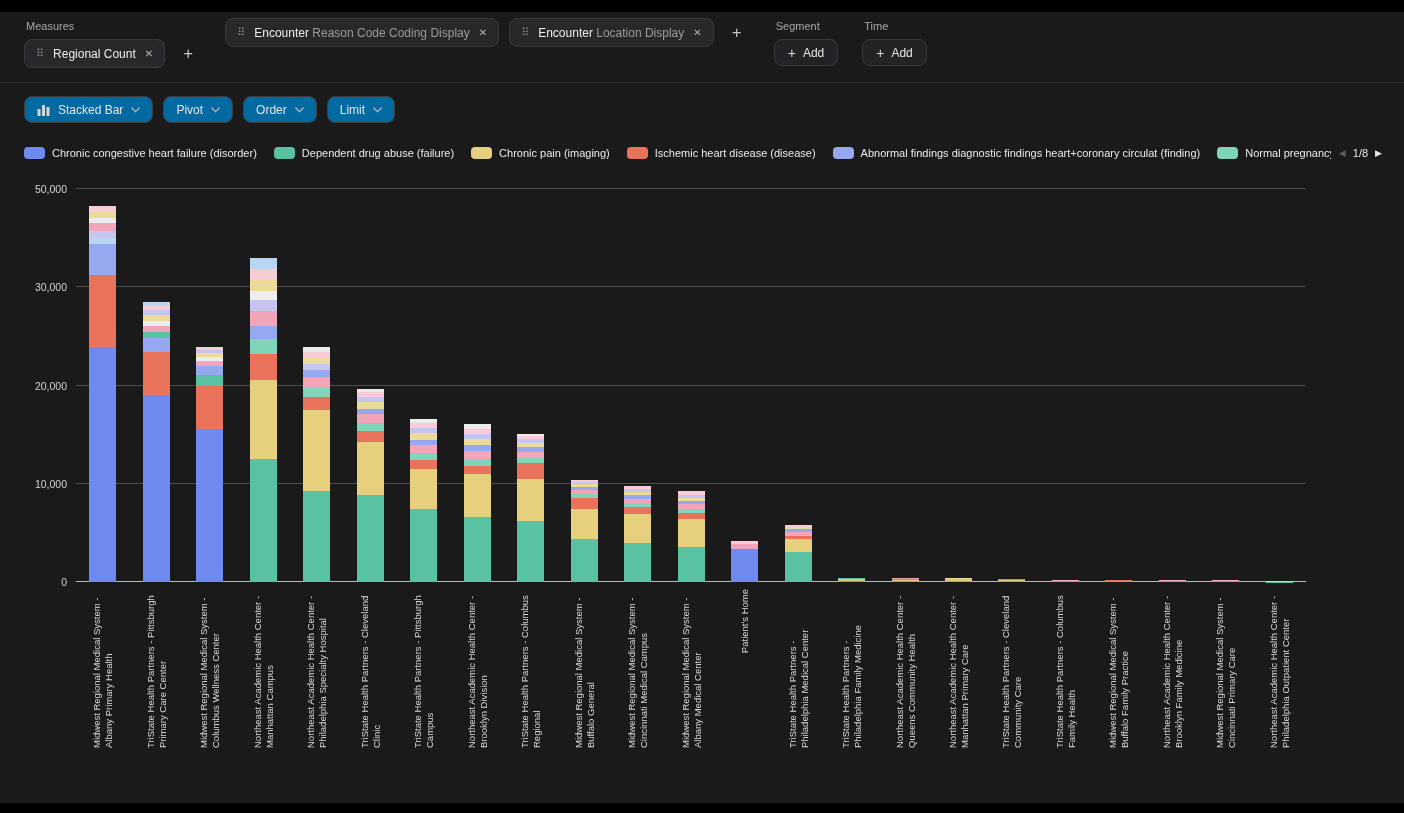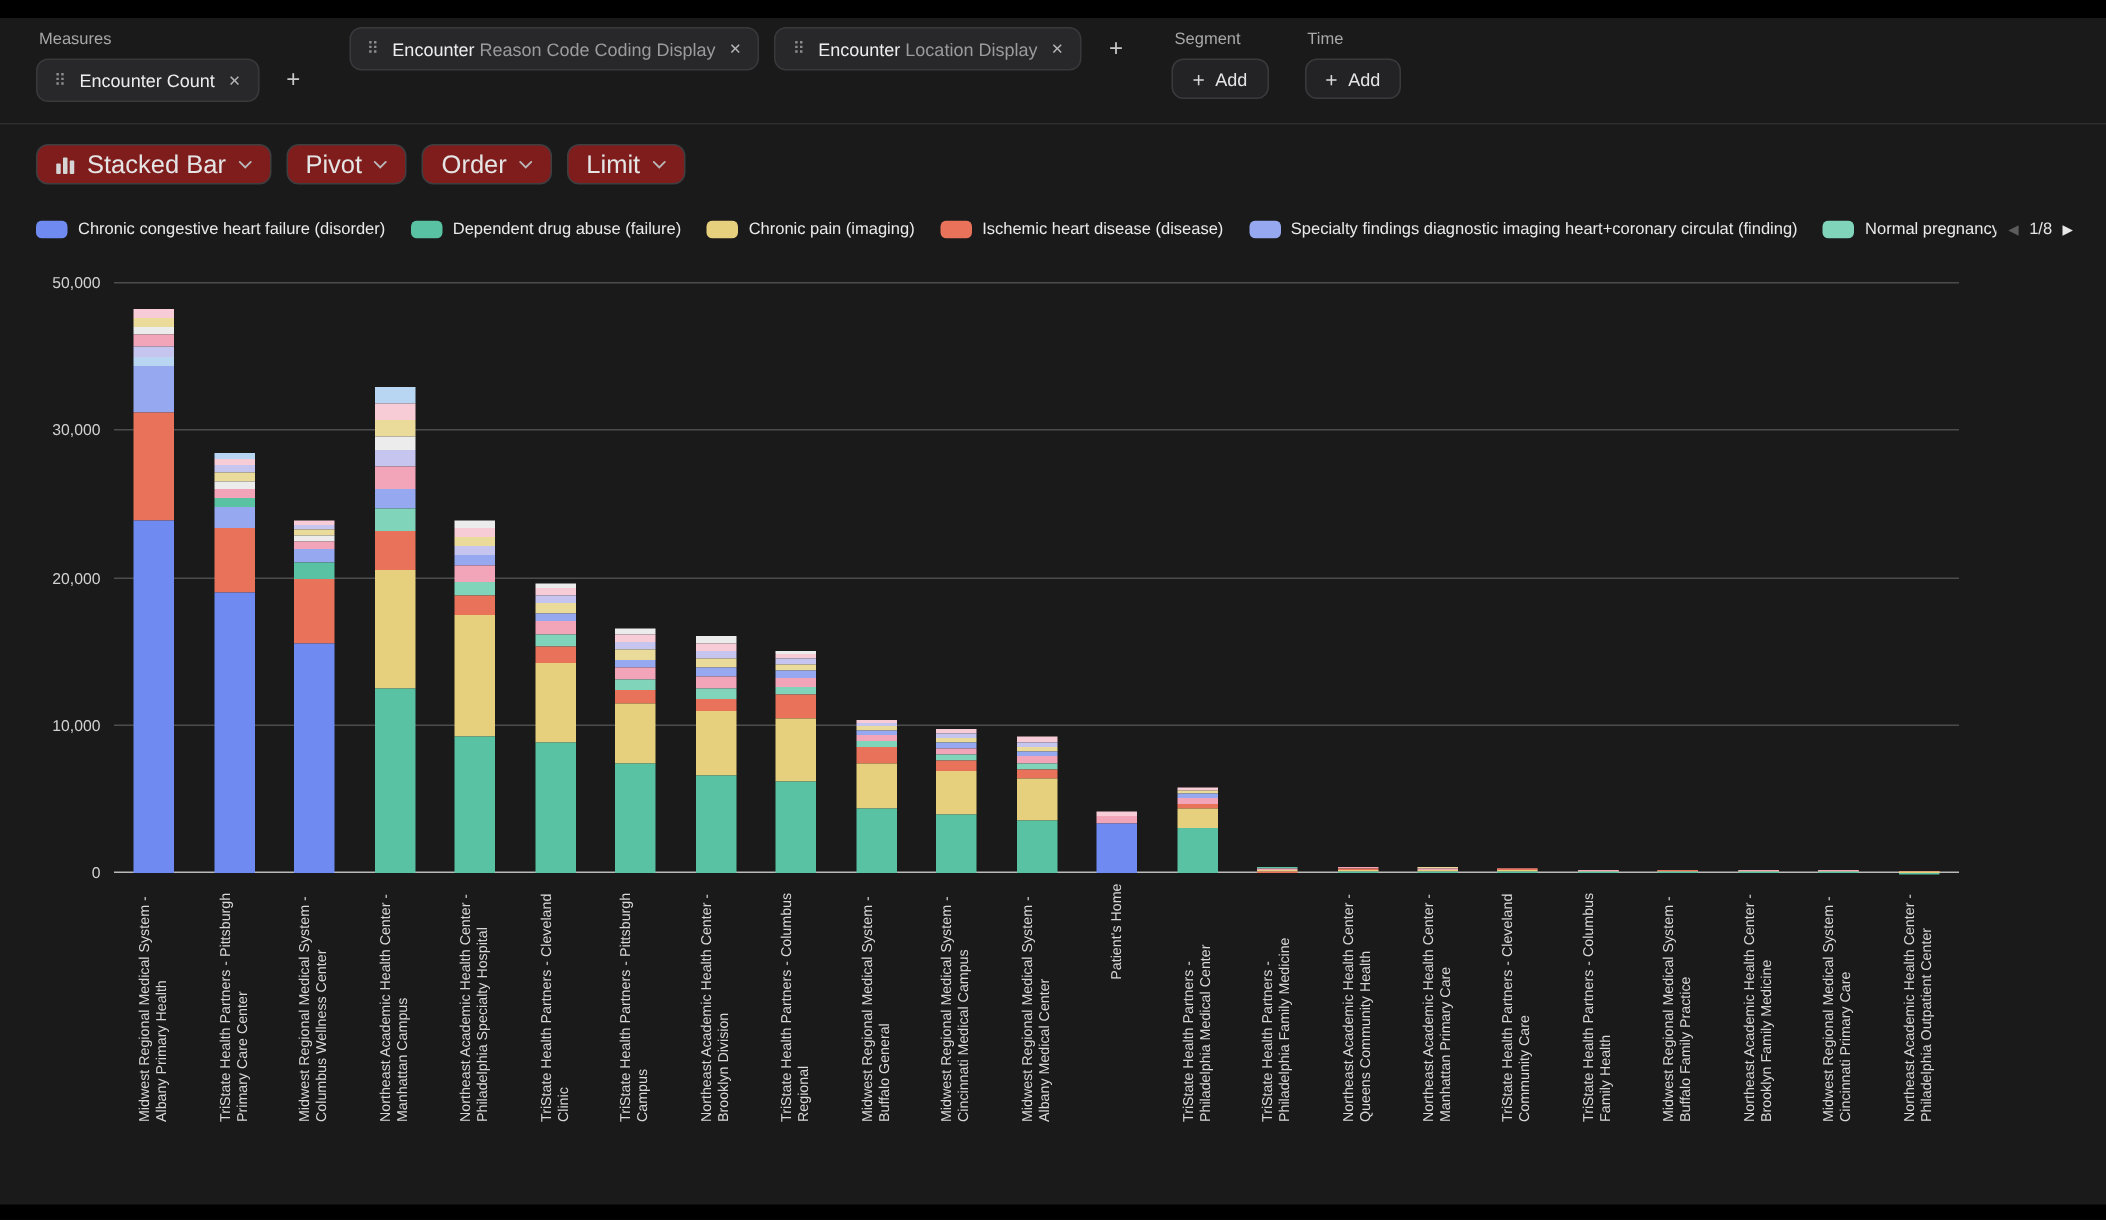--- a/index.html
+++ b/index.html
@@ -21,22 +21,22 @@
   .add-btn{display:inline-flex;align-items:center;gap:7px;height:27px;padding:0 13px;background:#232326;
     border:1px solid #3a3a3d;border-radius:8px;color:#e5e5e5;font-size:12px;cursor:pointer;
     font-family:"Liberation Sans",sans-serif;}
   .add-btn .plus-glyph{font-size:14px;color:#d6d6d6;}
   .filter-bar{margin-top:19px;height:31px;border:1px solid #343437;background:#202023;border-radius:10px;
     display:flex;align-items:center;gap:11px;padding:0 14px;font-size:13px;color:#eaeaea;cursor:pointer;}
   .filter-bar .chev{margin-left:auto;}
   .divider{margin-top:14px;border-top:1px solid #2d2d2f;}
   
   .toolbar{display:flex;gap:10px;padding:13px 24px 0;}
-  .tb-btn{display:inline-flex;align-items:center;gap:8px;height:27px;padding:0 12px;background:#7f1d1d;
-    border:1px solid #3e3e41;border-radius:8px;color:#e5e5e5;font-size:17px;cursor:pointer;
+  .tb-btn{display:inline-flex;align-items:center;gap:8px;height:27px;padding:0 12px;background:#0369a1;
+    border:1px solid #3e3e41;border-radius:8px;color:#e5e5e5;font-size:12px;cursor:pointer;
     font-family:"Liberation Sans",sans-serif;}
   
   .legend-row{display:flex;align-items:center;padding:24px 22px 0 24px;}
   .legend-items{display:flex;gap:17px;overflow:hidden;white-space:nowrap;flex:1;align-items:center;}
   .legend-item{display:flex;align-items:center;gap:7px;font-size:11px;color:#eaeaea;flex:0 0 auto;justify-content:center;}
   .swatch{width:21px;height:12px;border-radius:4px;flex:0 0 auto;}
   .legend-pager{display:flex;align-items:center;gap:7px;margin-left:8px;font-size:11px;color:#e5e5e5;flex:0 0 auto;}
   .pager-prev{color:#5c5c5c;font-size:9px;}
   .pager-next{color:#e8e8e8;font-size:9px;cursor:pointer;}
   
@@ -64,21 +64,21 @@
 
   <div class="header">
     <div class="fields-row">
 
       <div class="field-group">
         <div class="field-label">Measures</div>
         <div class="field-items">
           <div class="chips" id="measure-chips">
               <div class="chip">
      <span class="chip-handle">⠿</span>
-     <span class="chip-label">Encounter Count</span>
+     <span class="chip-label">Regional Count</span>
      <span class="chip-x">✕</span>
    </div>
             </div>
           <button class="plus-btn">+</button>
         </div>
       </div>
 
       <div class="field-group">
         <div class="field-items">
           <div class="chips" id="dimension-chips">
@@ -166,21 +166,21 @@
         <div class="legend-item">
      <span class="swatch" style="background:#e6cf7d"></span>
      <span>Chronic pain (imaging)</span>
    </div>
         <div class="legend-item">
      <span class="swatch" style="background:#e8735a"></span>
      <span>Ischemic heart disease (disease)</span>
    </div>
         <div class="legend-item">
      <span class="swatch" style="background:#96a9f0"></span>
-     <span>Specialty findings diagnostic imaging heart+coronary circulat (finding)</span>
+     <span>Abnormal findings diagnostic findings heart+coronary circulat (finding)</span>
    </div>
         <div class="legend-item">
      <span class="swatch" style="background:#7fd4b9"></span>
      <span>Normal pregnancy (finding)</span>
    </div>
       </div>
     <div class="legend-pager">
       <span class="pager-prev">◀</span>
       <span>1/8</span>
       <span class="pager-next">▶</span>

